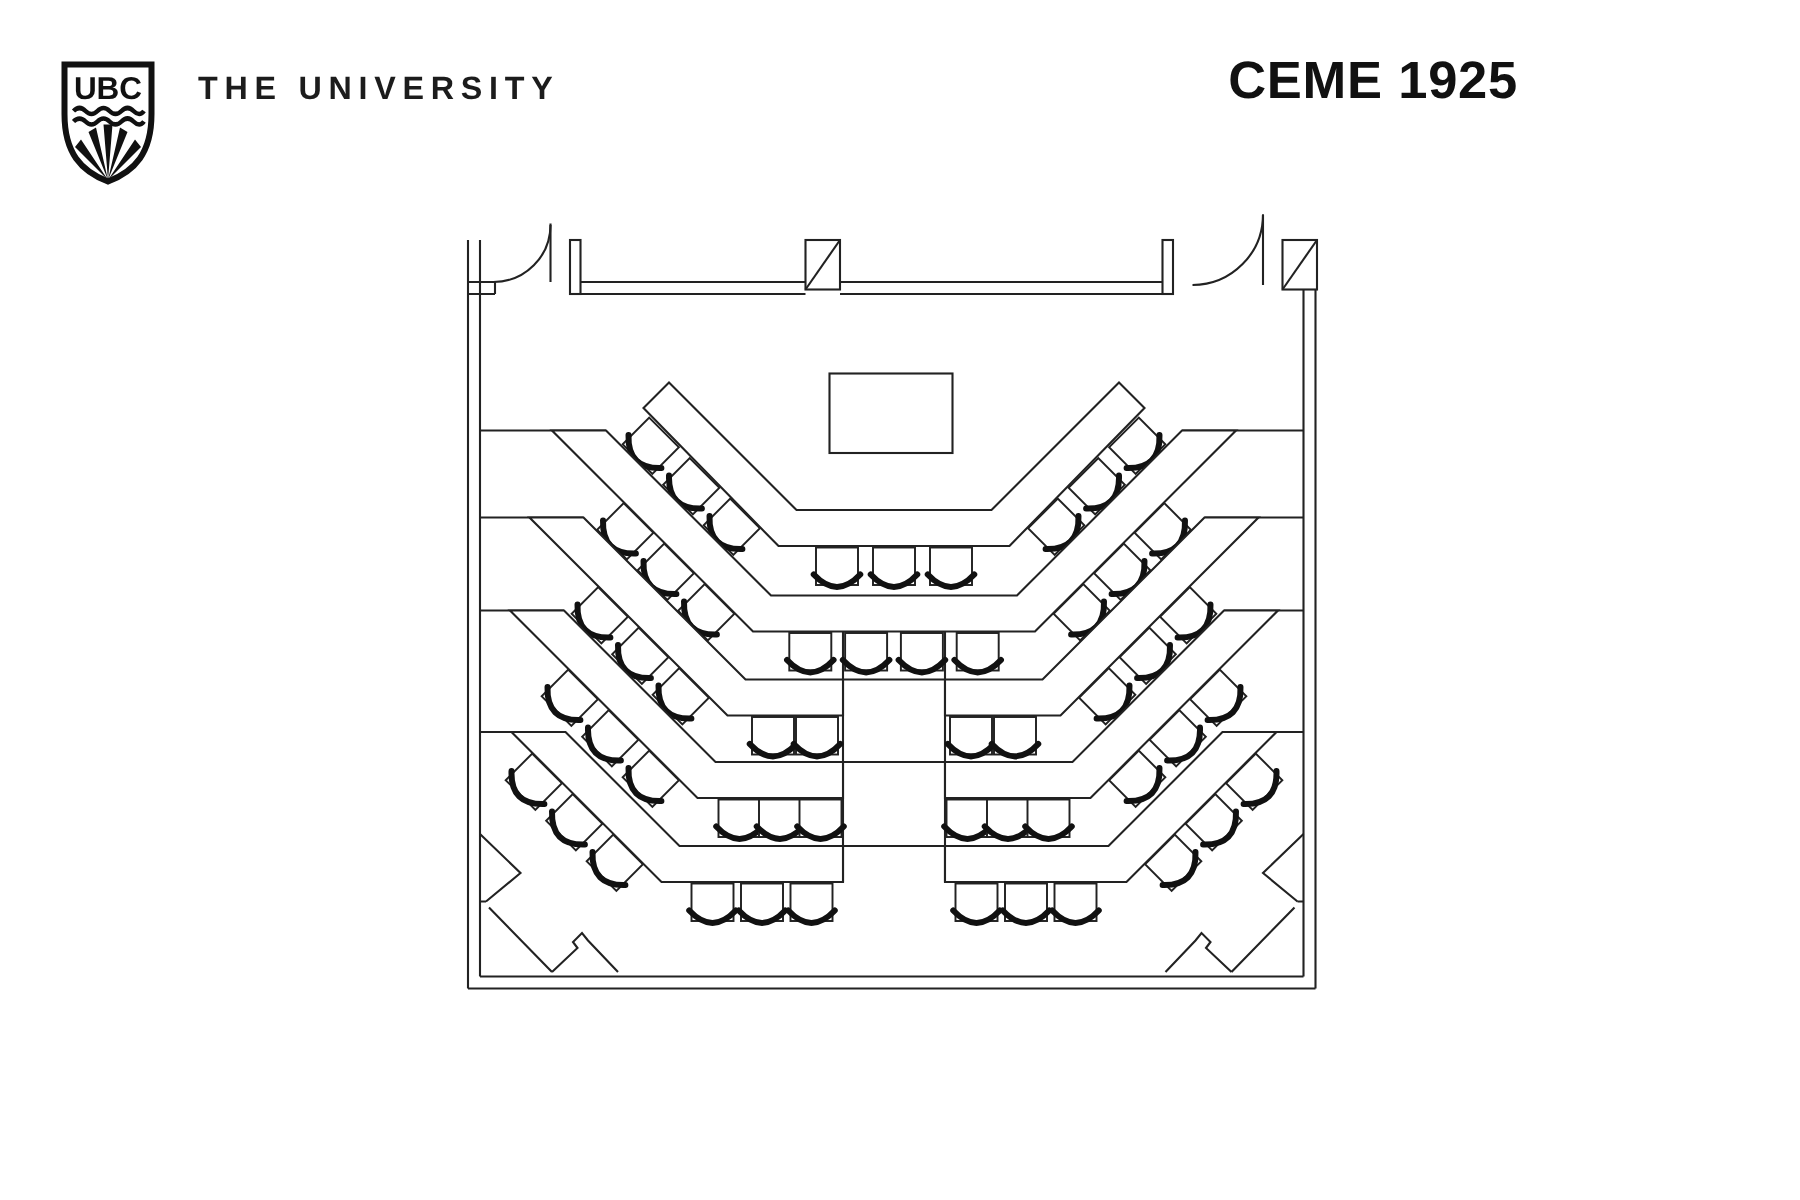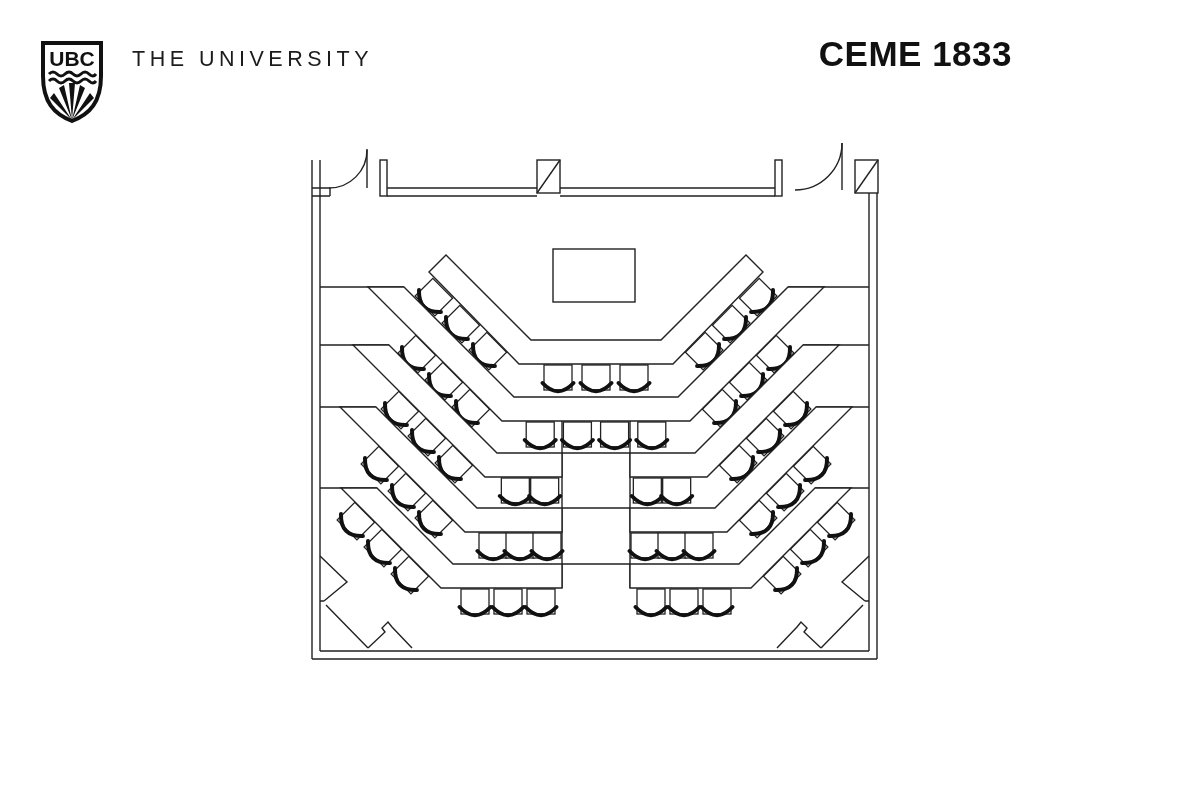--- a/index.html
+++ b/index.html
@@ -1,20 +1,20 @@
 <!DOCTYPE html>
 <html><head>
 <meta charset="utf-8">
 <style>
   html,body{margin:0;padding:0;background:#fff;}
   .page{position:relative;width:1048px;height:800px;background:#ffffff;overflow:hidden;
         font-family:"Liberation Sans", sans-serif;color:#1a1a1a;}
   .brand{position:absolute;left:40px;top:40px;display:flex;align-items:flex-start;}
   .crest{width:64px;height:84px;}
-  .uni-name{margin-left:28px;margin-top:4px;font-weight:normal;font-size:21.5px;
+  .uni-name{margin-left:28px;margin-top:4px;font-weight:bold;font-size:21.5px;
             letter-spacing:4.5px;line-height:30px;color:#1c1c1c;}
   .room-label{position:absolute;right:36px;top:34px;font-weight:bold;font-size:35px;
               letter-spacing:0.5px;color:#111;}
   svg.plan{position:absolute;left:0;top:0;}
   .ln{stroke:#222;stroke-width:1.4;fill:none;}
   .lnw{stroke:#222;stroke-width:1.4;fill:#fff;}
 </style>
 </head>
 <body>
 
@@ -26,21 +26,21 @@
       <text x="32" y="26" text-anchor="middle" font-size="21" font-weight="bold" fill="#111">UBC</text>
       <path d="M9,34 Q13,30 17,34 T25,34 T33,34 T41,34 T49,34 T56,34" stroke="#111" stroke-width="3" fill="none"></path>
       <path d="M9,41 Q13,37 17,41 T25,41 T33,41 T41,41 T49,41 T56,41" stroke="#111" stroke-width="3" fill="none"></path>
       <path d="M32,80 L10,58 L14,53 Z M32,80 L19,48 L24,45 Z M32,80 L29,43 L35,43 Z M32,80 L40,45 L45,48 Z M32,80 L50,53 L54,58 Z" fill="#111"></path>
     </svg>
     <div class="uni-name">
       <div>THE UNIVERSITY</div>
     </div>
   </div>
 
-  <div class="room-label">CEME 1833</div>
+  <div class="room-label">CEME 1925</div>
 
   <svg class="plan" width="1200" height="800" viewBox="0 0 1200 800">
 
     <path class="ln" d="M320,287 H404 M788,287 H869
              M320,345 H389 M803,345 H869
              M320,407 H376 M816,407 H869
              M320,488 H377 M815,488 H869"></path>
 
     <path class="ln" d="M562,421 V588 M630,421 V588
              M562,453 H630 M562,508 H630 M562,564 H630"></path>

